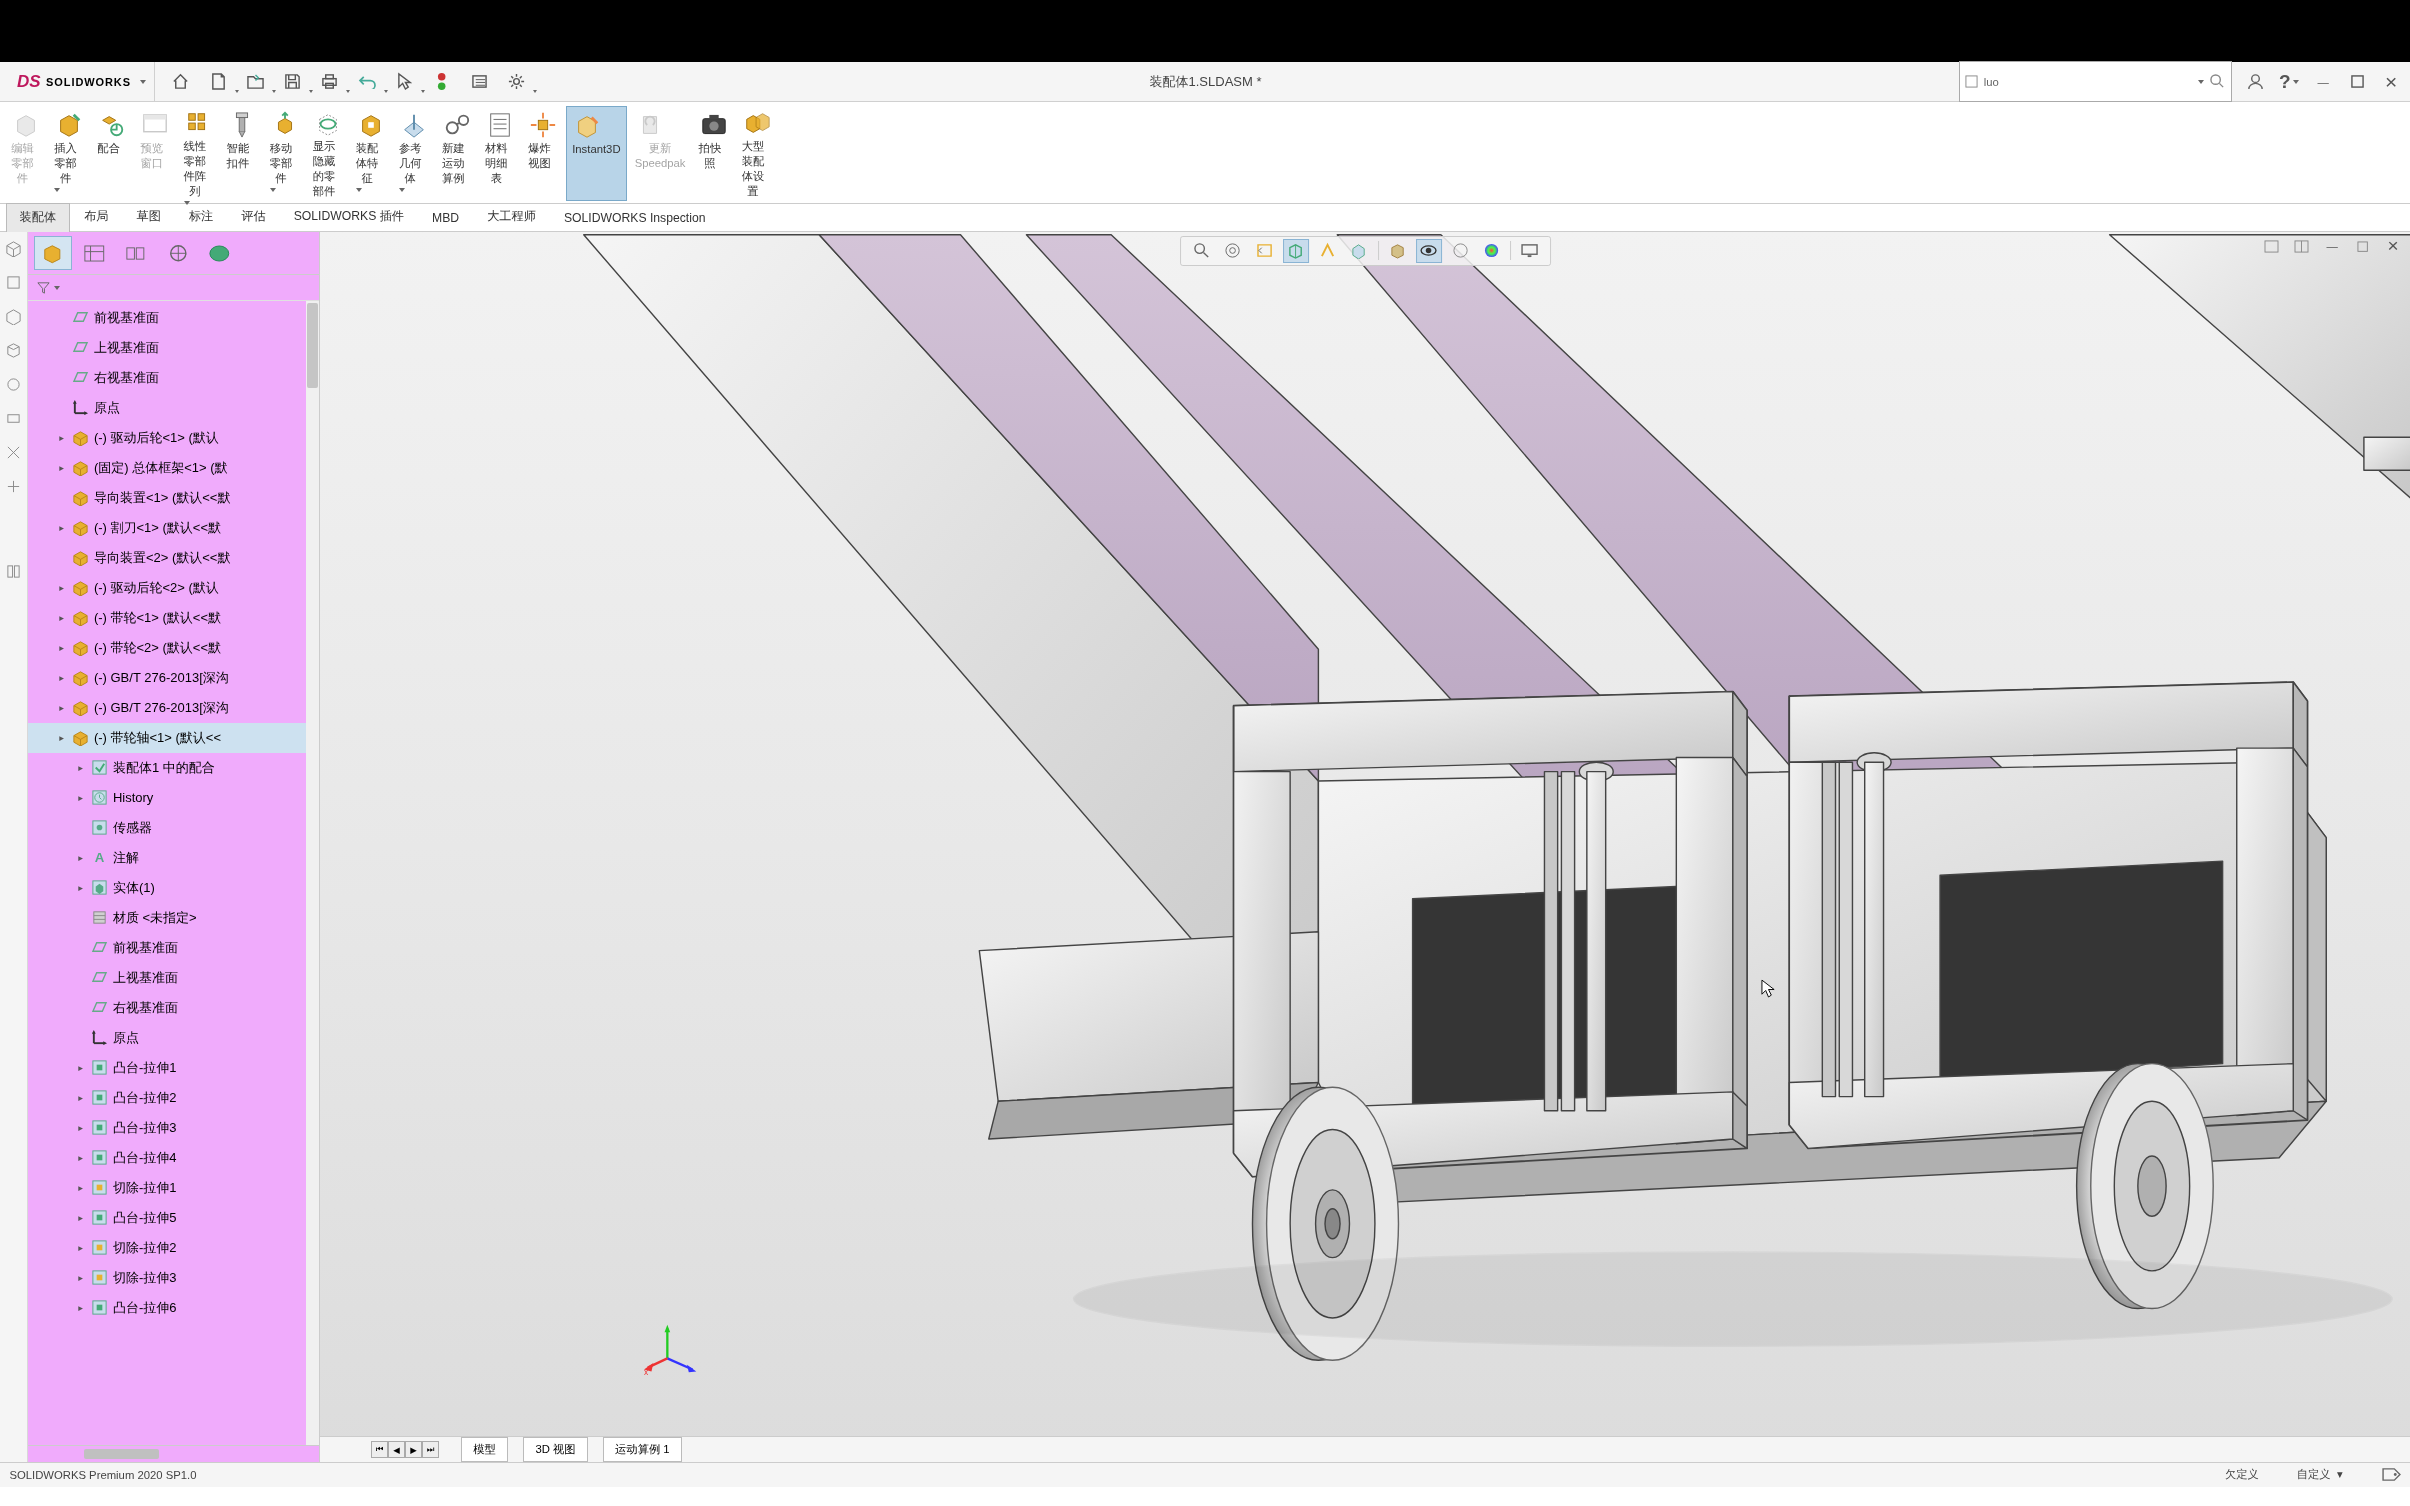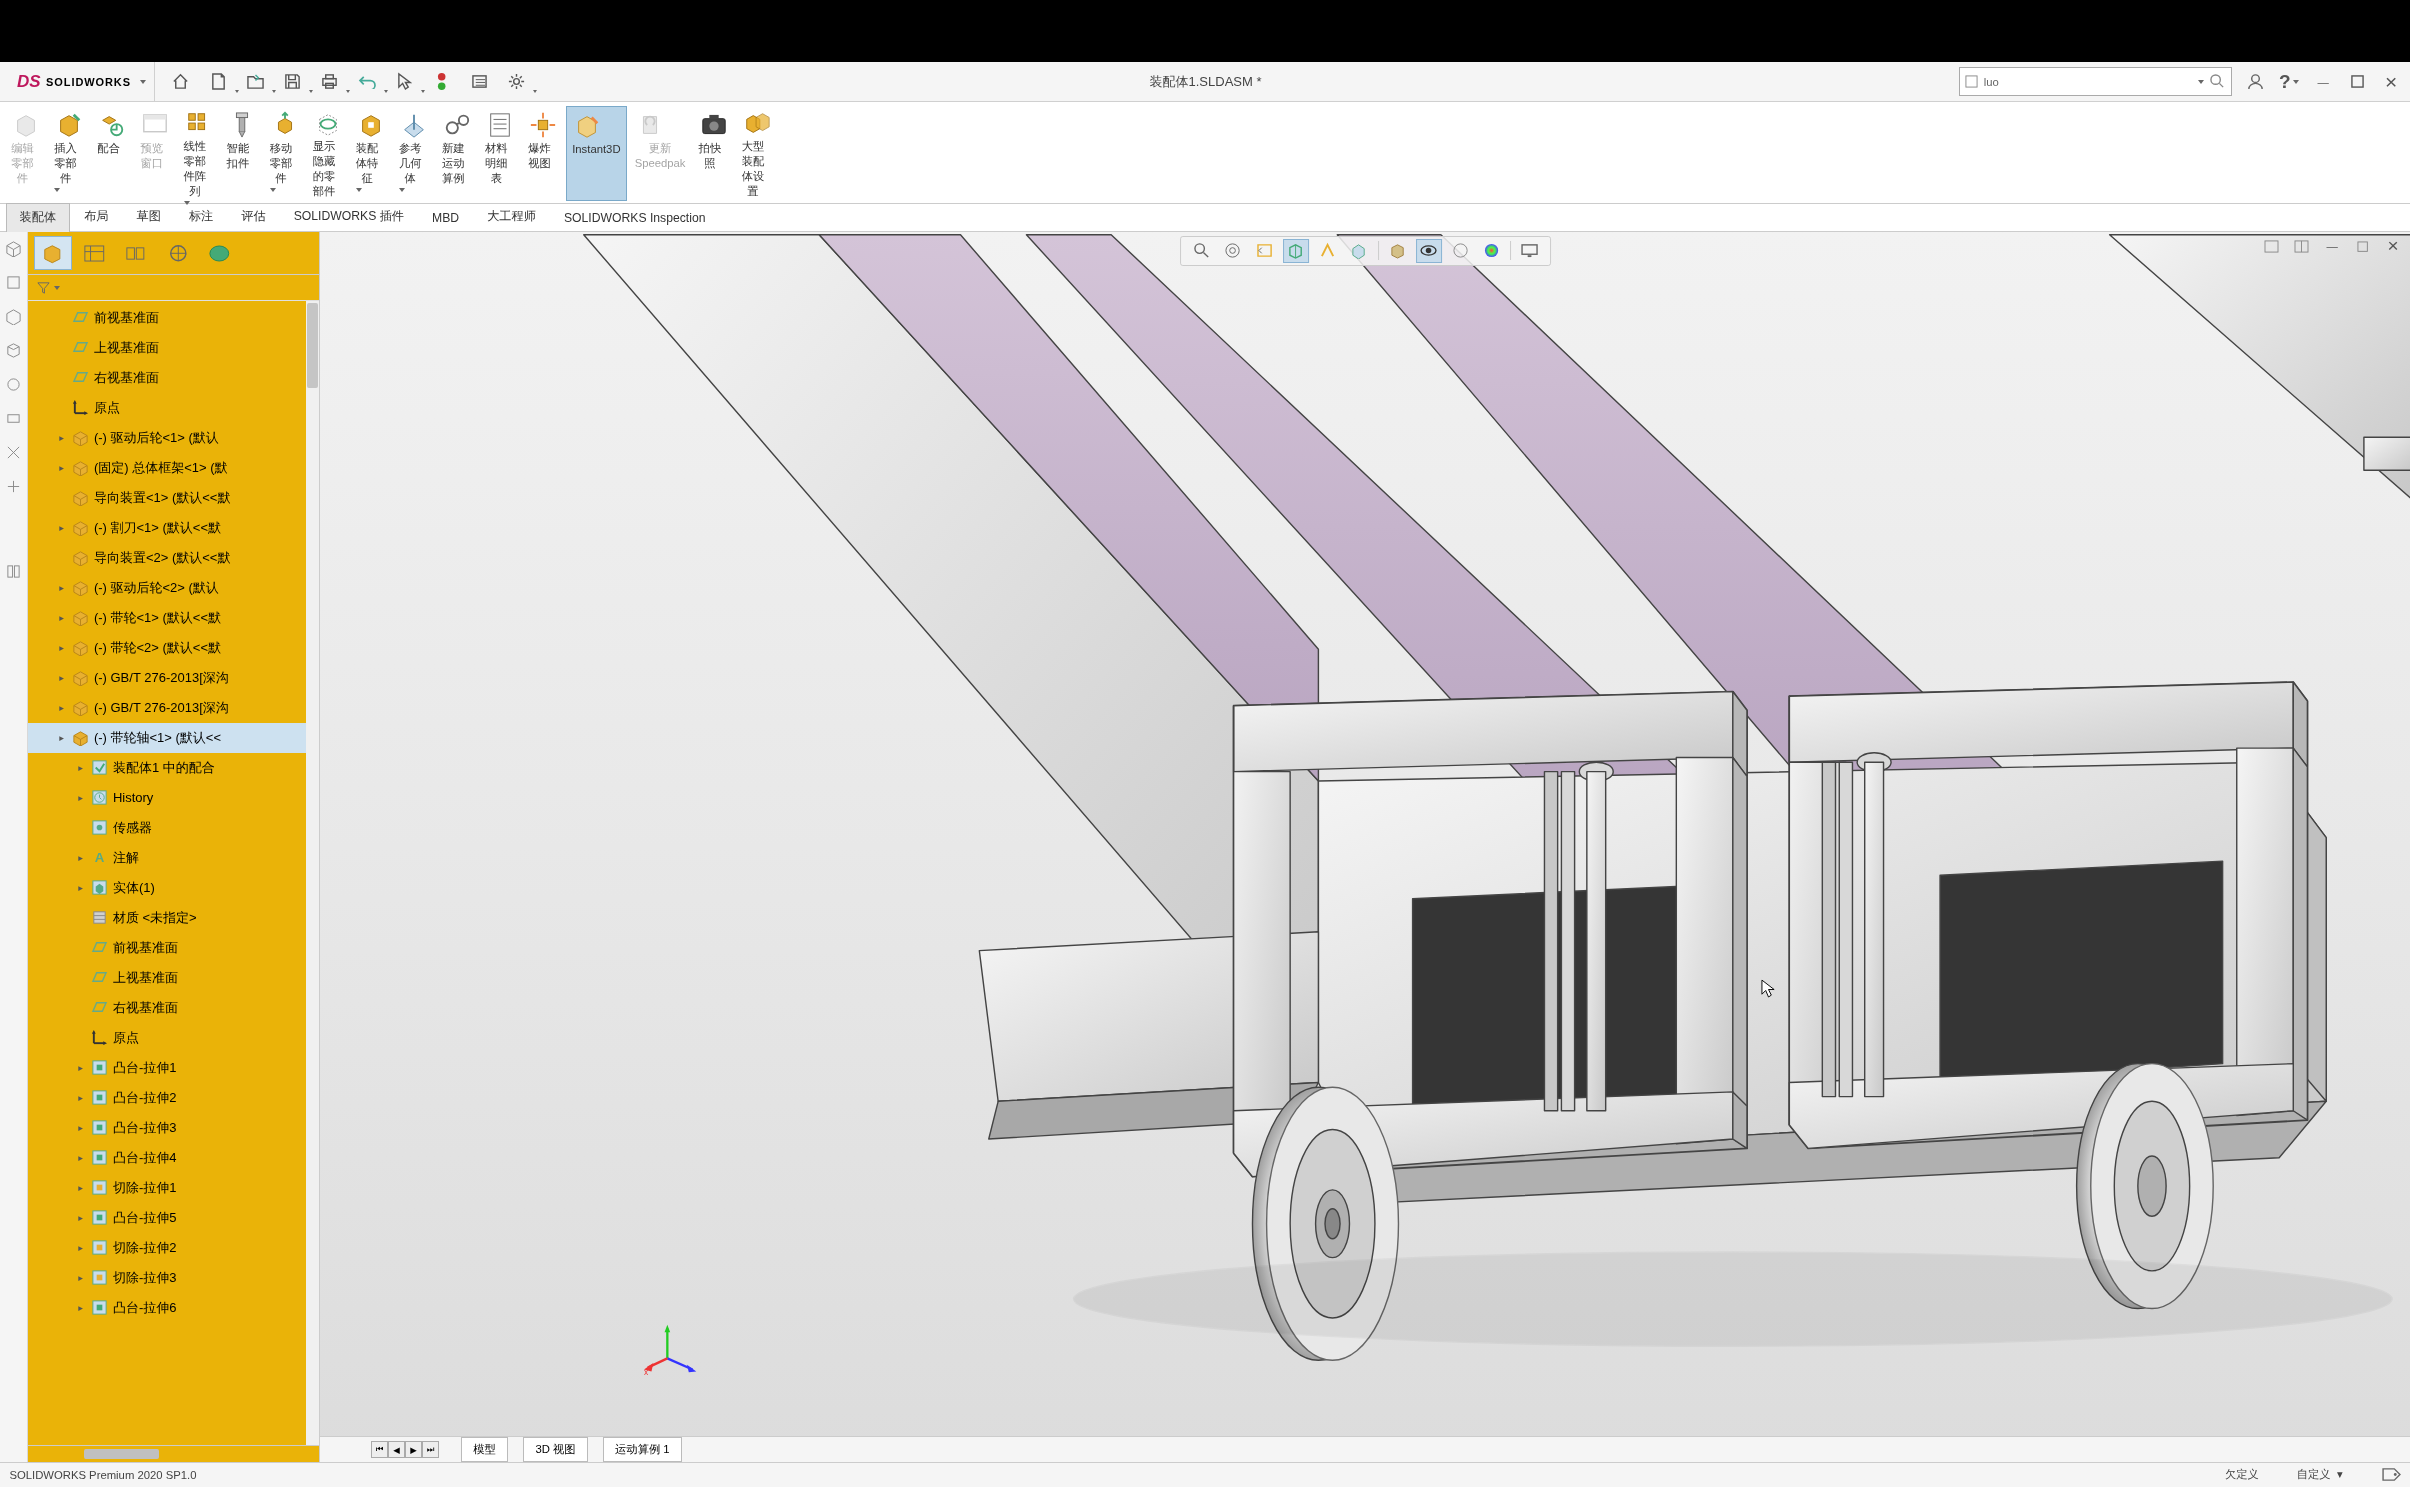--- a/index.html
+++ b/index.html
@@ -10,21 +10,21 @@
 .titlebar { height: 40px; background: #f5f5f5; border-bottom: 0.9px solid #d0d0d0; display: flex; align-items: center; padding: 0 9.4px; position: relative; }
 .logo-box { display: flex; align-items: center; gap: 5.6px; padding: 0 7.5px; height: 100%; border-right: 0.9px solid #d0d0d0; }
 .sw-logo { color: #be185d; font-weight: bold; font-style: italic; font-size: 17px; }
 .sw-text { font-size: 11px; font-weight: bold; letter-spacing: 0.9px; }
 .title-dd { width: 0; height: 0; border-left: 3.8px solid transparent; border-right: 3.8px solid transparent; border-top: 4.7px solid #666; margin-left: 3.8px; }
 .qat { display: flex; align-items: center; gap: 11.3px; padding-left: 13px; }
 .qat-btn { width: 26px; height: 26px; display: flex; align-items: center; justify-content: center; color: #555; cursor: pointer; position: relative; }
 .qat-dd { position: absolute; right: -7.5px; bottom: 1.9px; width: 0; height: 0; border-left: 2.8px solid transparent; border-right: 2.8px solid transparent; border-top: 3.8px solid #666; }
 .doc-title { position: absolute; left: 50%; transform: translateX(-50%); font-size: 13px; color: #444; }
 .title-right { margin-left: auto; display: flex; align-items: center; gap: 13px; }
-.search-box { width: 273px; height: 29px; border: 0.9px solid #aaa; background: #fff; display: flex; align-items: center; padding: 0 5.6px; gap: 5.6px; }
+.search-box { width: 273px; height: 41px; border: 0.9px solid #aaa; background: #fff; display: flex; align-items: center; padding: 0 5.6px; gap: 5.6px; }
 .search-box svg { flex-shrink: 0; }
 .search-text { flex: 1; color: #666; font-size: 11.3px; }
 .search-mag { color: #888; }
 .wc { width: 21px; height: 21px; display: flex; align-items: center; justify-content: center; cursor: pointer; color: #555; }
 
 
 .ribbon { height: 102px; background: #fff; border-bottom: 0.9px solid #ccc; display: flex; align-items: stretch; padding: 3.8px 5.6px 1.9px 5.6px; gap: 1.9px; }
 .rbtn { display: flex; flex-direction: column; align-items: flex-start; justify-content: flex-start; padding: 3.8px 5.6px; cursor: pointer; min-width: 41px; text-align: center; line-height: 1.3; color: #333; position: relative; }
 .rbtn.active { background: #b8d4e8; border: 0.9px solid #7aa9c9; }
 .rbtn.disabled { opacity: 0.45; }
@@ -35,21 +35,21 @@
 .rtabs { height: 28px; background: #fff; border-bottom: 0.9px solid #ccc; display: flex; align-items: flex-end; padding-left: 5.6px; gap: 0; }
 .rtab { padding: 5.6px 13px; font-size: 12.2px; color: #333; cursor: pointer; border: 0.9px solid transparent; border-bottom: none; }
 .rtab.active { background: #e8e8e8; border-color: #bbb; position: relative; top: 0.9px; }
 
 
 .main { position: relative; height: 1230px; display: flex; }
 .left-tool { width: 28px; background: #f5f5f5; border-right: 0.9px solid #d8d8d8; display: flex; flex-direction: column; align-items: center; padding-top: 5.6px; gap: 13px; }
 .left-tool-btn { width: 21px; height: 21px; display: flex; align-items: center; justify-content: center; cursor: pointer; color: #777; }
 
 
-.tree-panel { width: 292px; border-right: 0.9px solid #ccc; background: #eab308; display: flex; flex-direction: column; position: relative; }
+.tree-panel { width: 292px; border-right: 0.9px solid #ccc; background: #f0abfc; display: flex; flex-direction: column; position: relative; }
 .tree-head { height: 43px; border-bottom: 0.9px solid #ccc; display: flex; align-items: center; padding: 0 5.6px; gap: 3.8px; }
 .tree-head-btn { width: 38px; height: 34px; display: flex; align-items: center; justify-content: center; cursor: pointer; border: 0.9px solid transparent; }
 .tree-head-btn.active { background: #d4e5f2; border-color: #8ab4d4; }
 .tree-filter { height: 26px; border-bottom: 0.9px solid #e0e0e0; display: flex; align-items: center; padding: 0 7.5px; }
 .tree-body { flex: 1; overflow: hidden; position: relative; }
 .tree-scroller { position: absolute; right: 0; top: 0; width: 13px; height: 100%; background: #f0f0f0; }
 .tree-thumb { width: 11.3px; background: #c5c5c5; margin: 0.9px; border-radius: 1.9px; }
 .tree-list { padding: 1.9px 0; }
 .tree-item { display: flex; align-items: center; height: 30px; padding-left: 5.6px; gap: 3.8px; cursor: pointer; font-size: 13px; white-space: nowrap; overflow: hidden; }
 .tree-item.selected { background: #cde1f0; }

